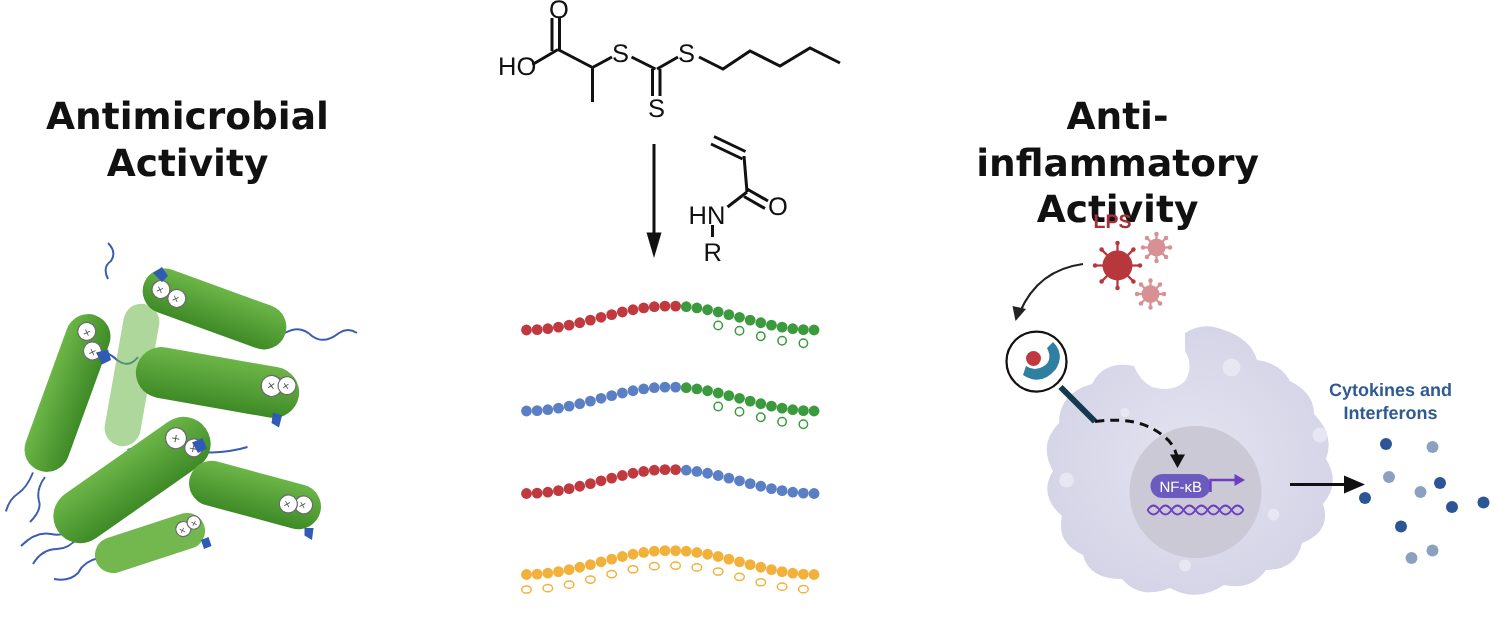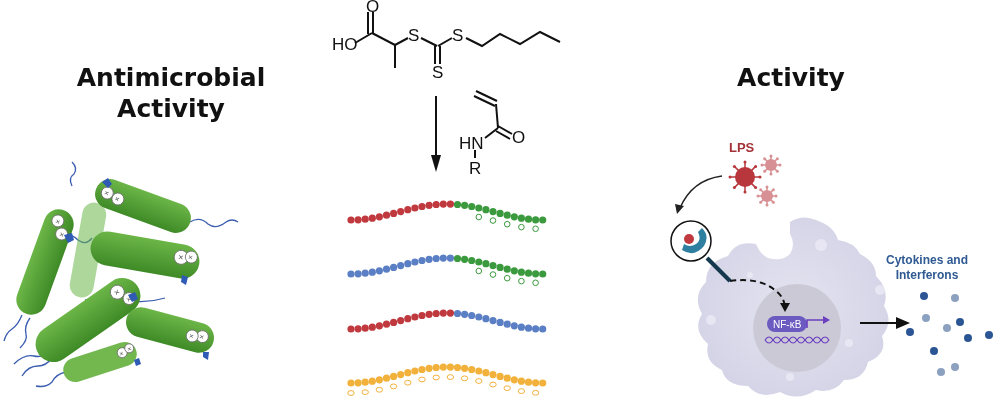--- a/index.html
+++ b/index.html
@@ -1,32 +1,33 @@
 <!DOCTYPE html>
 <html><head>
 <meta charset="utf-8">
 <style>
   html,body{margin:0;padding:0;background:#fff;}
   body{width:1000px;height:412px;position:relative;overflow:hidden;font-family:"Liberation Sans",sans-serif;}
   .abs{position:absolute;}
-  .heading{font-family:"DejaVu Sans",sans-serif;font-weight:bold;font-size:25px;color:#111;text-align:center;line-height:31px;margin-left:46px;}
+  .heading{font-family:"DejaVu Sans",sans-serif;font-weight:bold;font-size:25px;color:#111;text-align:center;line-height:31px;}
   svg{position:absolute;left:0;top:0;}
   .chem-text{font-family:"Liberation Sans",sans-serif;font-size:17px;fill:#111;}
   .lps{font-family:"Liberation Sans",sans-serif;font-weight:bold;font-size:13px;fill:#a33238;}
   .cyto{font-family:"Liberation Sans",sans-serif;font-weight:bold;font-size:12px;fill:#2f5a92;}
   .nfkb{font-family:"Liberation Sans",sans-serif;font-size:10px;fill:#fff;}
 </style>
 </head>
 <body>
 
 <div class="abs heading" style="left:0;top:62px;width:250px;">
   <div>Antimicrobial</div>
   <div>Activity</div>
 </div>
 <div class="abs heading" style="left:620px;top:62px;width:250px;">
+  <div>Anti-inflammatory</div>
   <div>Activity</div>
 </div>
 
 <svg width="1000" height="412" viewBox="0 0 1000 412">
   <defs>
     <linearGradient id="fadeL" x1="0" x2="1" y1="0" y2="0">
       <stop offset="0.55" stop-color="#000" stop-opacity="1"></stop>
       <stop offset="1" stop-color="#000" stop-opacity="0"></stop>
     </linearGradient>
     <linearGradient id="fadeR" x1="0" x2="1" y1="0" y2="0">

